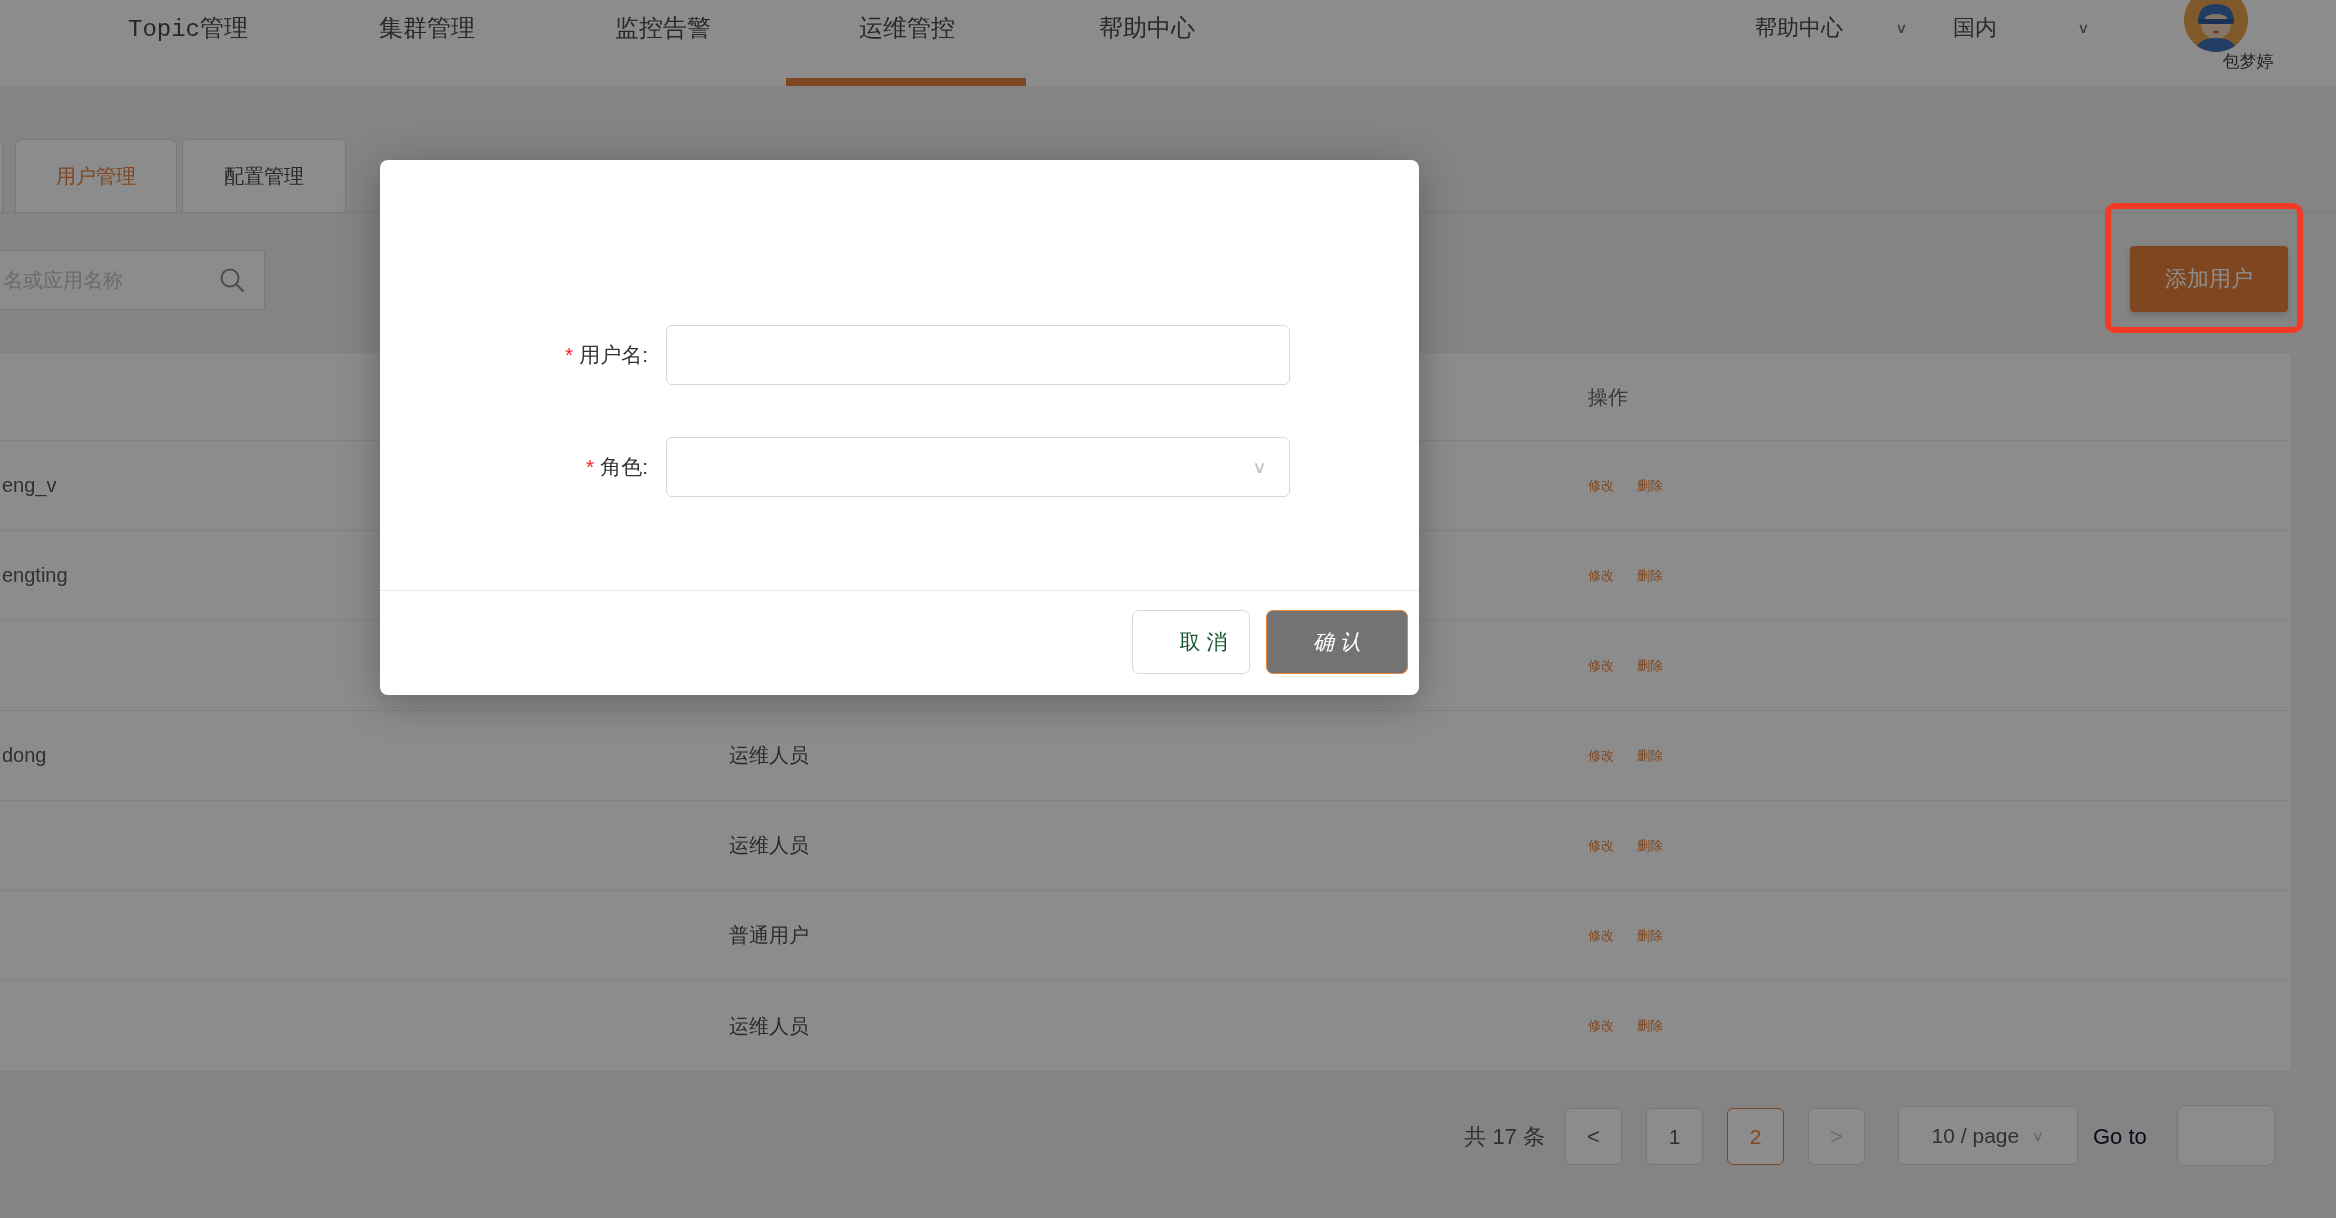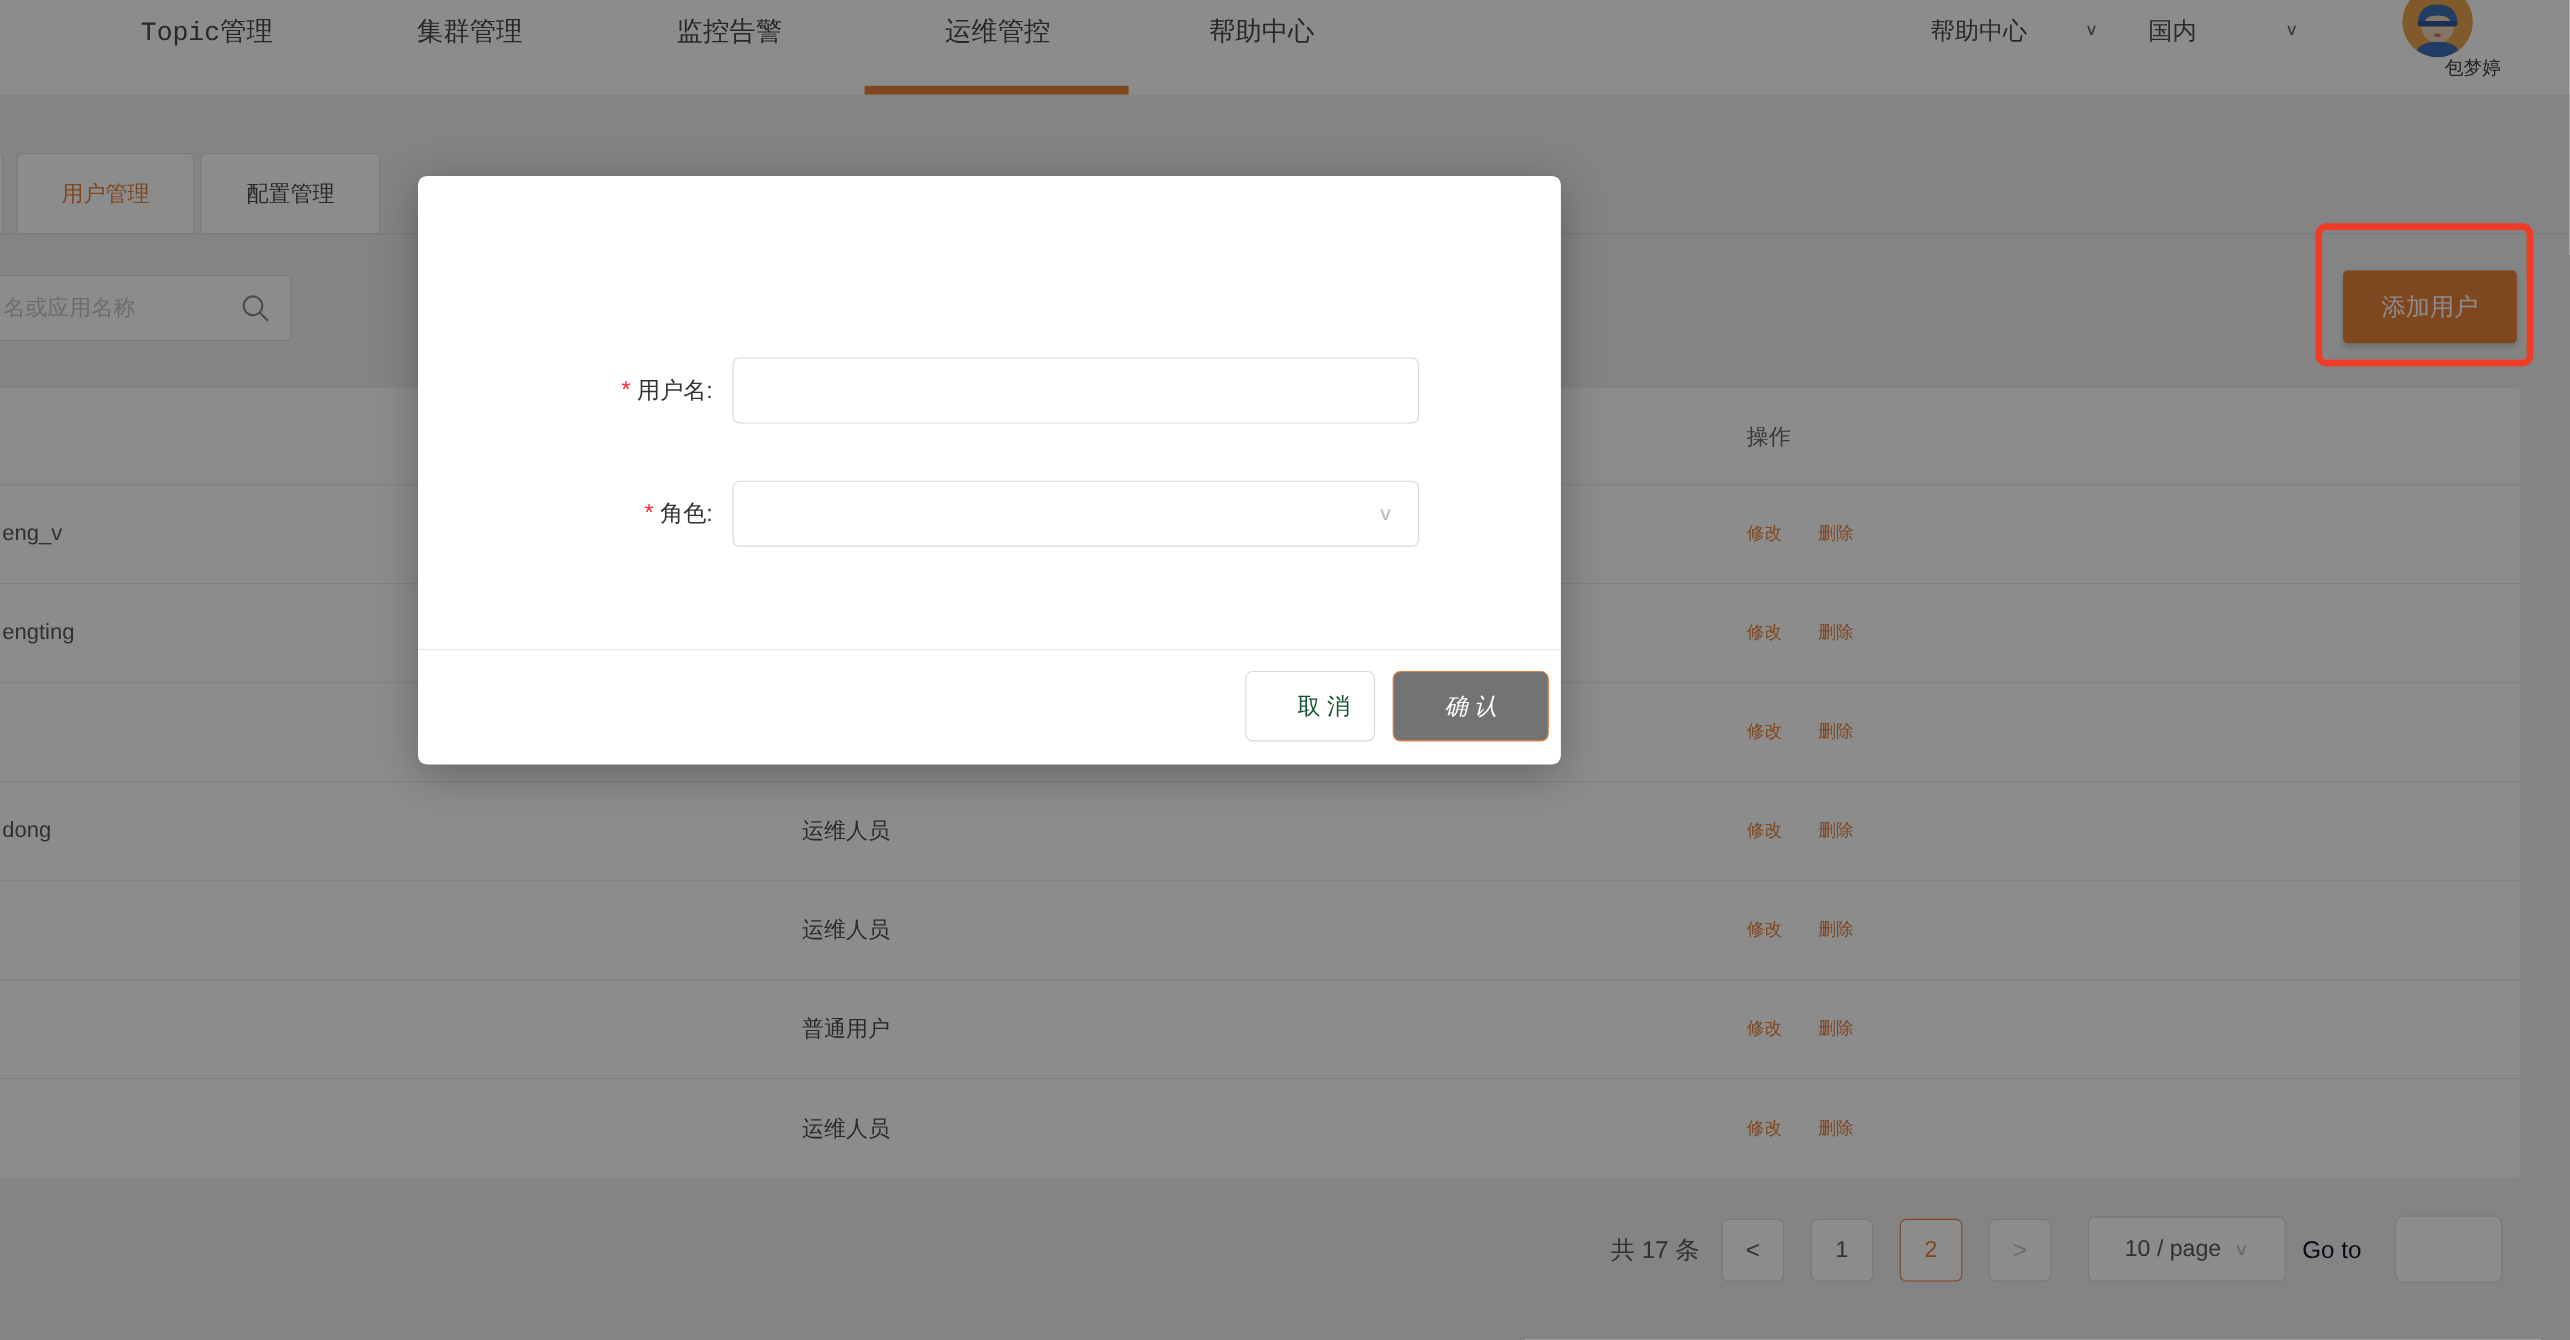--- a/index.html
+++ b/index.html
@@ -32,21 +32,21 @@
   .search-icon { position:absolute; left:218px; top:266px; width:28px; height:28px; cursor:pointer; }
   .add-btn { position:absolute; left:2130px; top:246px; width:158px; height:66px; background:#e8823b; color:#fff; font-size:22px; border:none; border-radius:4px; display:flex; align-items:center; justify-content:center; cursor:pointer; box-shadow:0 3px 6px rgba(0,0,0,.18); }
 
   
   .card { position:absolute; left:-40px; top:353px; width:2331px; height:718px; background:#ffffff; border-radius:4px; }
   .t-header { position:relative; height:88px; border-bottom:1px solid #ececec; }
   .th-action { position:absolute; left:1628px; top:0; height:88px; display:flex; align-items:center; font-size:20px; color:#666; }
   .t-row { position:relative; height:90px; border-bottom:1px solid #ececec; }
   .td-user { position:absolute; left:42px; top:0; height:100%; display:flex; align-items:center; font-size:20px; color:#595959; }
   .td-role { position:absolute; left:769px; top:0; height:100%; display:flex; align-items:center; font-size:20px; color:#4d4d4d; }
-  .td-actions { position:absolute; left:1628px; top:0; height:100%; display:flex; align-items:center; gap:33px; font-size:16px;justify-content:flex-end; }
+  .td-actions { position:absolute; left:1628px; top:0; height:100%; display:flex; align-items:center; gap:23px; font-size:13px;justify-content:flex-end; }
   .link { color:#e8823b; cursor:pointer; text-decoration:none; }
 
   
   .pg-total { position:absolute; left:1360px; top:1108px; width:185px; height:57px; display:flex; align-items:center; justify-content:flex-end; font-size:22px; color:#595959; }
   .pg-btn { position:absolute; top:1108px; width:57px; height:57px; background:#fff; border:1px solid #d9d9d9; border-radius:6px; display:flex; align-items:center; justify-content:center; font-size:21px; color:#595959; cursor:pointer; }
   .pg-btn.current { border-color:#e8823b; color:#e8823b; }
   .pg-btn .arrow { font-size:22px; }
   .pg-btn.disabled { color:#c5c5c5; cursor:default; }
   .pg-select { position:absolute; left:1898px; top:1106px; width:180px; height:59px; background:#fff; border:1px solid #d9d9d9; border-radius:6px; display:flex; align-items:center; justify-content:center; gap:10px; font-size:21px; color:#595959; cursor:pointer; }
   .pg-select .chev { margin-left:2px; color:#bfbfbf; }

